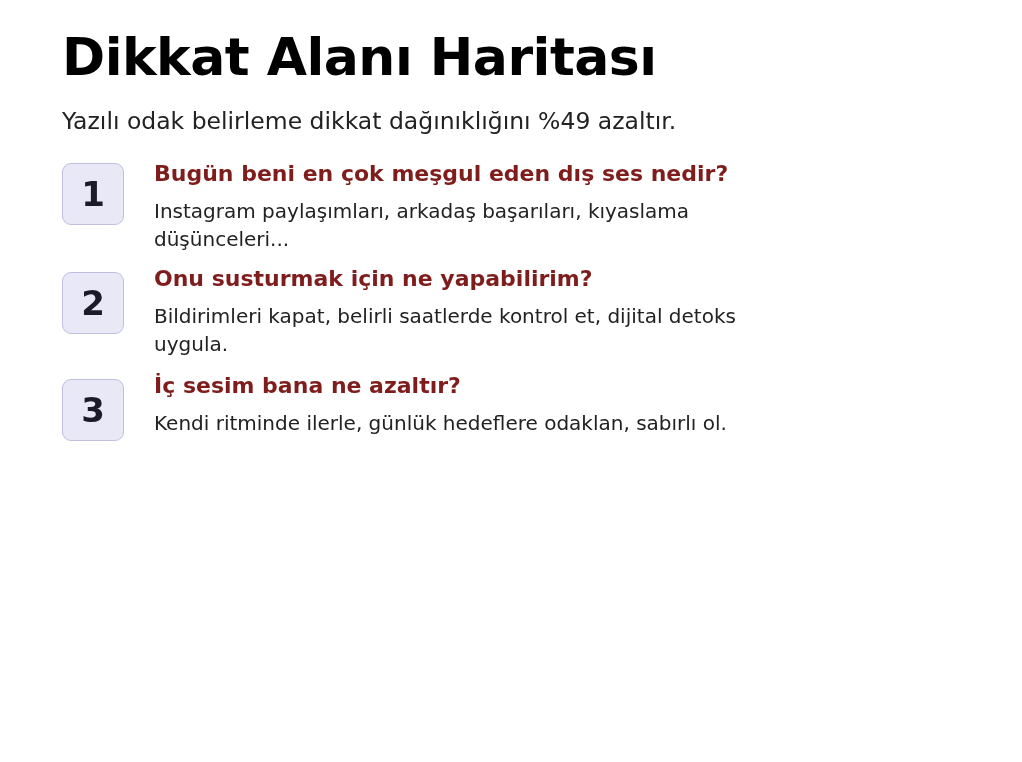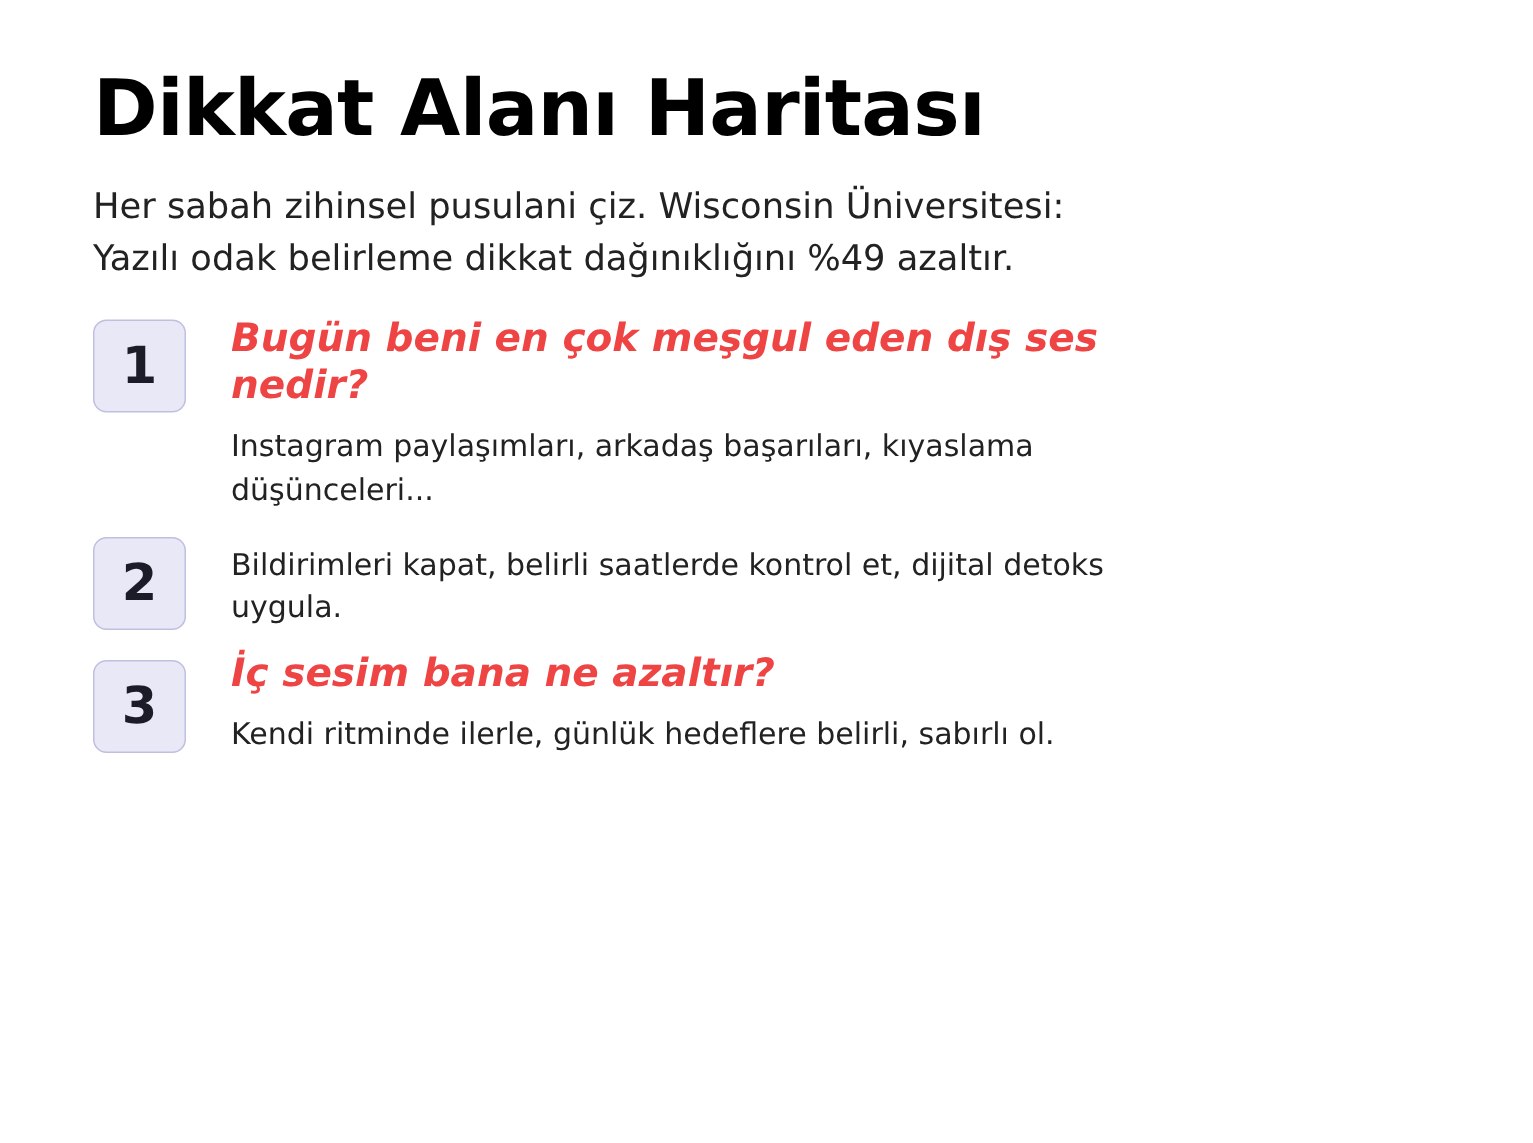--- a/index.html
+++ b/index.html
@@ -11,21 +11,21 @@
     height: 762px;
     background: #ffffff;
     font-family: "DejaVu Sans", sans-serif;
     color: #1a1a1a;
     overflow: hidden;
   }
   .page {
     box-sizing: border-box;
     width: 810px;
     height: 762px;
-    padding: 44px 40px 0 62px;
+    padding: 28px 40px 0 62px;
   }
   .title {
     font-size: 52px;
     font-weight: bold;
     letter-spacing: -0.5px;
     line-height: 1.12;
     color: #000000;
     margin: 0 0 18px 0;
   }
   .intro {
@@ -61,27 +61,26 @@
     font-weight: bold;
     color: #1c1c28;
     margin-top: 2px;
   }
   .qa-body {
     flex: 1 1 auto;
     padding-left: 30px;
     min-width: 0;
   }
   .question {
-    font-size: 26px;
+    font-size: 22px;
     font-weight: bold;
     line-height: 1.2;
-    color: #ef4444;
+    color: #7f1d1d;
     margin: 0;
     max-width: 760px;
-    font-style: italic;
   }
   .answer {
     font-size: 20px;
     line-height: 1.42;
     color: #222222;
     margin: 10px 0 0 0;
     max-width: 800px;
   }
   .item-2 .badge { margin-top: 6px; }
   .item-3 .badge { margin-top: 6px; }
@@ -89,43 +88,43 @@
   .item-2 { margin-bottom: 14px; }
 </style>
 </head>
 <body>
 
 <div class="page">
 
   <h1 class="title">Dikkat Alanı Haritası</h1>
 
   <p class="intro">
-    <span class="intro-line">Her sabah zihinsel pusulani çiz. Wisconsin Üniversitesi:</span>
     <span class="intro-line">Yazılı odak belirleme dikkat dağınıklığını %49 azaltır.</span>
   </p>
 
   <div class="qa-list">
 
     <div class="qa-item item-1">
       <div class="badge">1</div>
       <div class="qa-body">
         <p class="question">Bugün beni en çok meşgul eden dış ses nedir?</p>
         <p class="answer">Instagram paylaşımları, arkadaş başarıları, kıyaslama düşünceleri...</p>
       </div>
     </div>
 
     <div class="qa-item item-2">
       <div class="badge">2</div>
       <div class="qa-body">
+        <p class="question">Onu susturmak için ne yapabilirim?</p>
         <p class="answer">Bildirimleri kapat, belirli saatlerde kontrol et, dijital detoks uygula.</p>
       </div>
     </div>
 
     <div class="qa-item item-3">
       <div class="badge">3</div>
       <div class="qa-body">
         <p class="question">İç sesim bana ne azaltır?</p>
-        <p class="answer">Kendi ritminde ilerle, günlük hedeflere belirli, sabırlı ol.</p>
+        <p class="answer">Kendi ritminde ilerle, günlük hedeflere odaklan, sabırlı ol.</p>
       </div>
     </div>
 
   </div>
 </div>
 
 </body></html>

